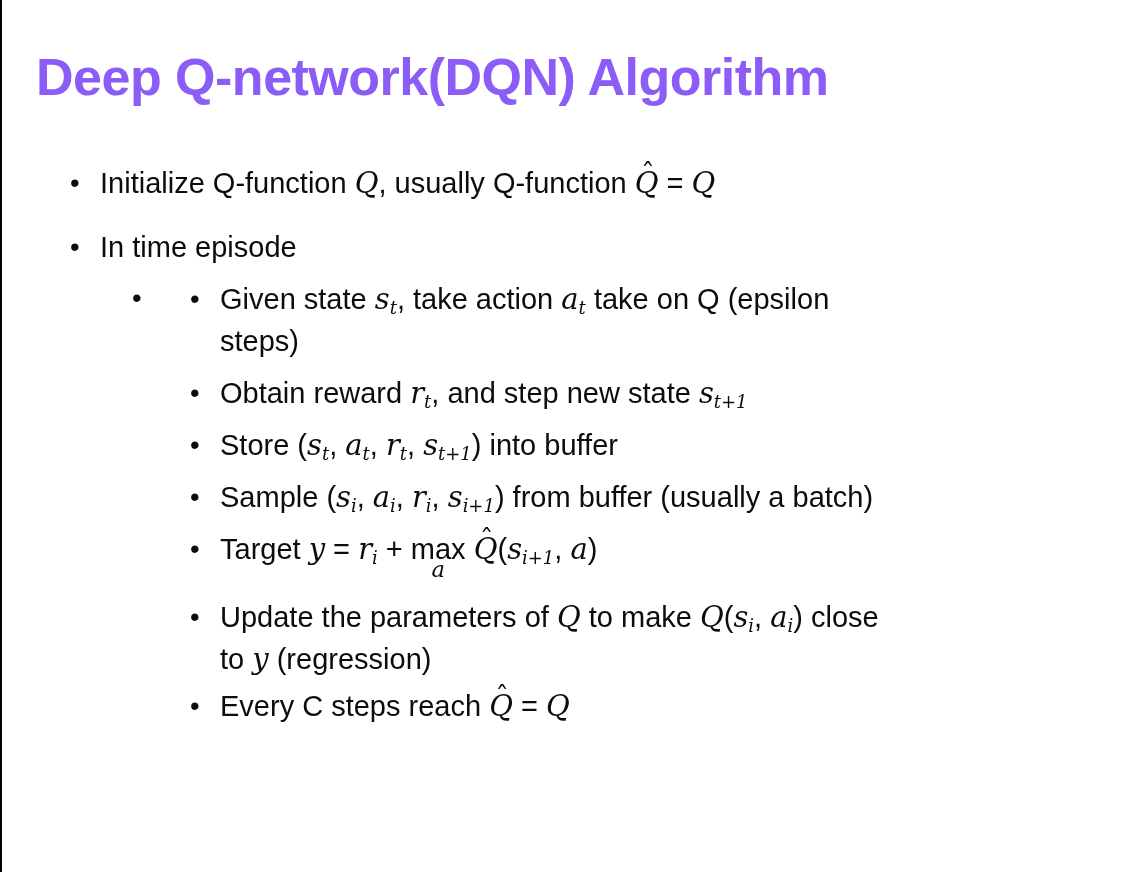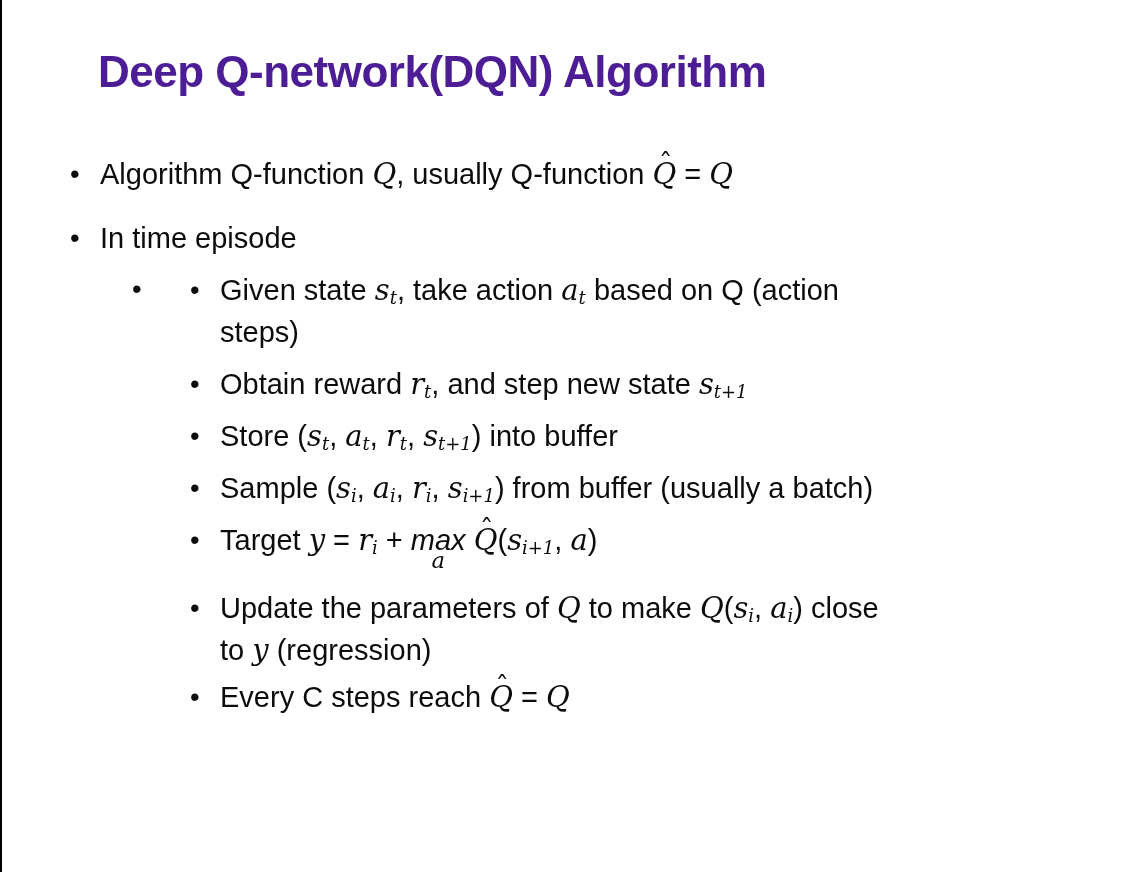--- a/index.html
+++ b/index.html
@@ -8,26 +8,26 @@
     width: 1124px;
     height: 872px;
     background: #ffffff;
     border-left: 2px solid #000000;
     box-sizing: border-box;
     overflow: hidden;
     color: #0c0c0c;
     font-family: "Liberation Sans", sans-serif;
   }
   .title {
-    margin: 46px 0 0 96px;
-    font-size: 44px;
+    margin: 46px 0 0 34px;
+    font-size: 52px;
     line-height: 1.2;
     font-weight: 700;
     letter-spacing: -0.5px;
-    color: #4c1d95;
+    color: #8b5cf6;
   }
   .bullets {
     margin-top: 54px;
     font-size: 29px;
     line-height: 42px;
   }
   .bullet {
     position: relative;
     padding-left: 30px;
     margin-bottom: 10px;
@@ -73,41 +73,41 @@
     font-family: "DejaVu Serif", serif;
     font-size: 0.95em;
     font-style: normal;
   }
   .maxu {
     position: relative;
     display: inline-block;
     line-height: 1;
     vertical-align: baseline;
   }
-  .maxu .maxbase { font-family: "Liberation Sans", sans-serif; font-style: italic; }
+  .maxu .maxbase { font-family: "Liberation Sans", sans-serif; }
   .maxu .maxunder {
     position: absolute;
     left: 50%;
     transform: translateX(-50%);
     top: 1.02em;
     font-family: "DejaVu Serif", serif;
     font-style: italic;
     font-size: 0.78em;
   }
 </style>
 </head>
 <body>
 
 <div class="slide">
   <h1 class="title">Deep Q-network(DQN) Algorithm</h1>
   <div class="bullets">
-      <div class="bullet level1"><span class="dot">•</span><span class="rt">Algorithm Q-function </span><span class="mi">Q</span><span class="rt">, usually Q-function </span><span class="mhat"><span class="acc">ˆ</span><span class="mi">Q</span></span><span class="rt"> = </span><span class="mi">Q</span></div>
+      <div class="bullet level1"><span class="dot">•</span><span class="rt">Initialize Q-function </span><span class="mi">Q</span><span class="rt">, usually Q-function </span><span class="mhat"><span class="acc">ˆ</span><span class="mi">Q</span></span><span class="rt"> = </span><span class="mi">Q</span></div>
       <div class="bullet level1"><span class="dot">•</span><span class="rt">In time episode</span></div>
       <div class="bullet level2"><span class="dot">•</span></div>
-      <div class="bullet level3"><span class="dot">•</span><span class="rt">Given state </span><span class="mi">s<sub class="msub">t</sub></span><span class="rt">, take action </span><span class="mi">a<sub class="msub">t</sub></span><span class="rt"> based on Q (action</span><br><span class="rt">steps)</span></div>
+      <div class="bullet level3"><span class="dot">•</span><span class="rt">Given state </span><span class="mi">s<sub class="msub">t</sub></span><span class="rt">, take action </span><span class="mi">a<sub class="msub">t</sub></span><span class="rt"> take on Q (epsilon</span><br><span class="rt">steps)</span></div>
       <div class="bullet level3"><span class="dot">•</span><span class="rt">Obtain reward </span><span class="mi">r<sub class="msub">t</sub></span><span class="rt">, and step new state </span><span class="mi">s<sub class="msub">t+1</sub></span></div>
       <div class="bullet level3"><span class="dot">•</span><span class="rt">Store (</span><span class="mi">s<sub class="msub">t</sub></span><span class="rt">, </span><span class="mi">a<sub class="msub">t</sub></span><span class="rt">, </span><span class="mi">r<sub class="msub">t</sub></span><span class="rt">, </span><span class="mi">s<sub class="msub">t+1</sub></span><span class="rt">) into buffer</span></div>
       <div class="bullet level3"><span class="dot">•</span><span class="rt">Sample (</span><span class="mi">s<sub class="msub">i</sub></span><span class="rt">, </span><span class="mi">a<sub class="msub">i</sub></span><span class="rt">, </span><span class="mi">r<sub class="msub">i</sub></span><span class="rt">, </span><span class="mi">s<sub class="msub">i+1</sub></span><span class="rt">) from buffer (usually a batch)</span></div>
       <div class="bullet level3"><span class="dot">•</span><span class="rt">Target </span><span class="mi">y</span><span class="rt"> = </span><span class="mi">r<sub class="msub">i</sub></span><span class="rt"> + </span><span class="maxu"><span class="maxbase">max</span><span class="maxunder">a</span></span><span class="rt"> </span><span class="mhat"><span class="acc">ˆ</span><span class="mi">Q</span></span><span class="rt">(</span><span class="mi">s<sub class="msub">i+1</sub></span><span class="rt">, </span><span class="mi">a</span><span class="rt">)</span></div>
       <div class="bullet level3"><span class="dot">•</span><span class="rt">Update the parameters of </span><span class="mi">Q</span><span class="rt"> to make </span><span class="mi">Q</span><span class="rt">(</span><span class="mi">s<sub class="msub">i</sub></span><span class="rt">, </span><span class="mi">a<sub class="msub">i</sub></span><span class="rt">) close</span><br><span class="rt">to </span><span class="mi">y</span><span class="rt"> (regression)</span></div>
       <div class="bullet level3"><span class="dot">•</span><span class="rt">Every C steps reach </span><span class="mhat"><span class="acc">ˆ</span><span class="mi">Q</span></span><span class="rt"> = </span><span class="mi">Q</span></div>
     </div>
 </div>
 
 </body></html>

